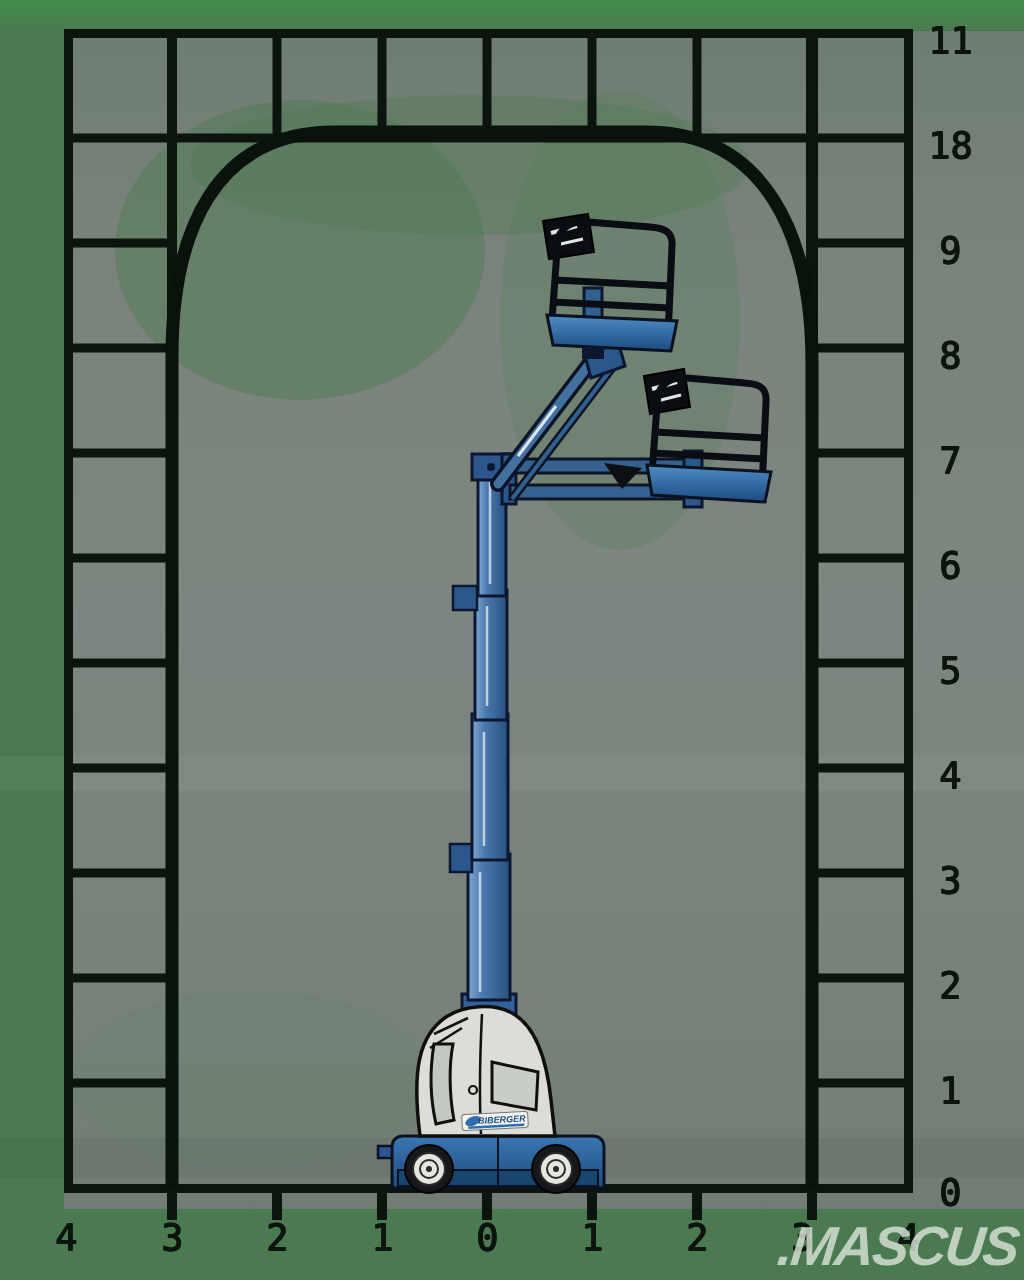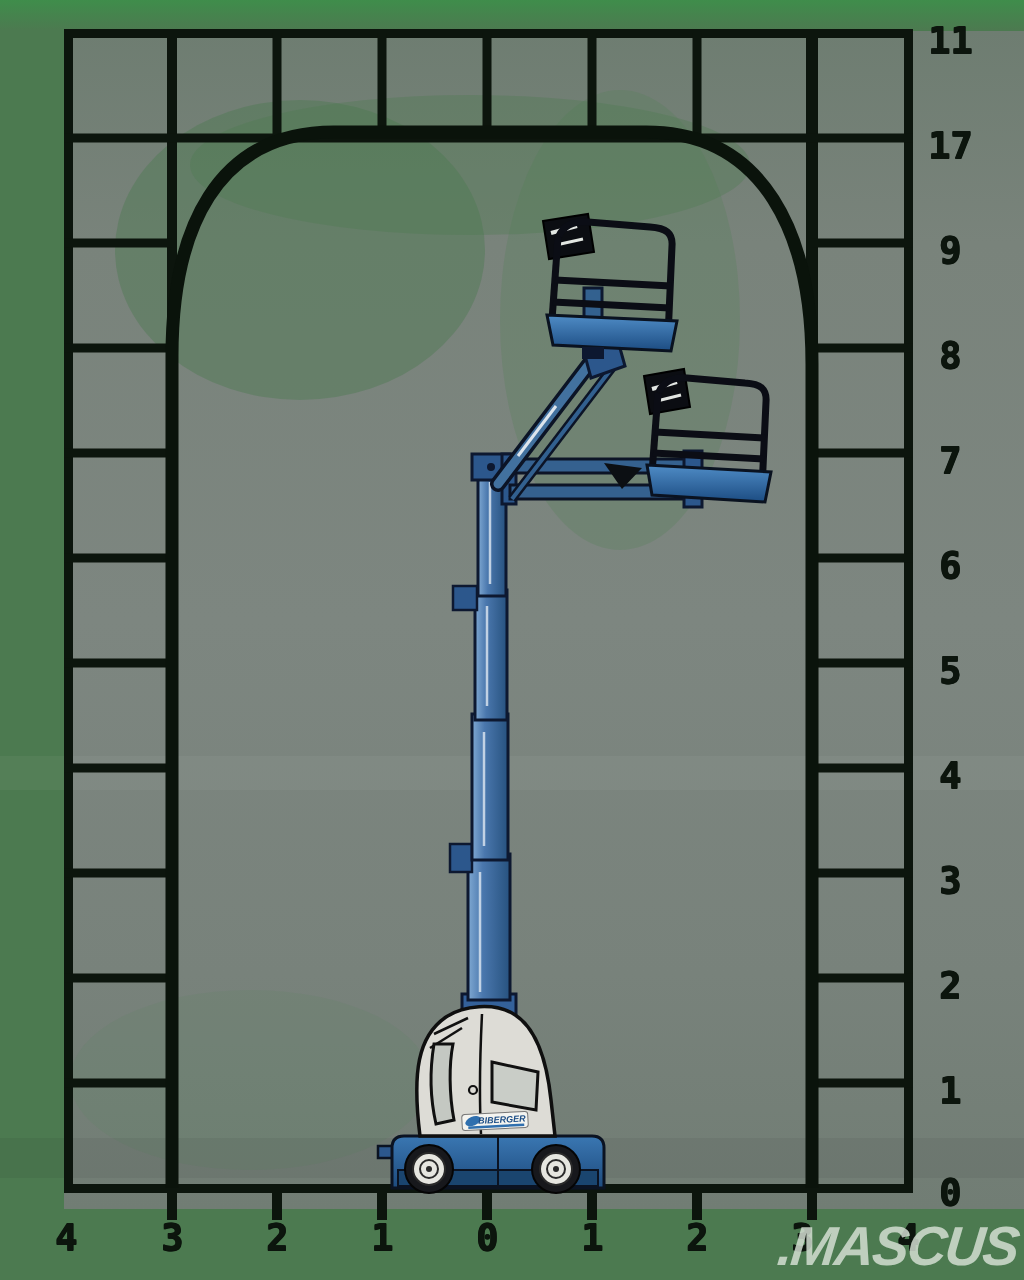--- a/index.html
+++ b/index.html
@@ -4,21 +4,21 @@
 <style>
   html,body{margin:0;padding:0;background:#4c7a50;}
   .stage{
     position:relative;width:1024px;height:1280px;overflow:hidden;
     background:linear-gradient(180deg,#3f8d4b 0px,#4c7a50 30px,#4c7a50 100%);
     font-family:"DejaVu Sans Mono","Liberation Mono",monospace;
   }
   .stage svg{position:absolute;left:0;top:0;z-index:1;}
   .tick-num{
     position:absolute;z-index:2;width:48px;height:44px;text-align:center;
-    font-size:37px;line-height:44px;font-weight:bold;color:#0c150d;
+    font-size:37px;line-height:44px;font-weight:normal;color:#0c150d;
     text-shadow:1px 0 0 #0c150d,0 1px 0 #0c150d,1px 1px 0 #0c150d;
   }
   .bottom-num{width:40px;}
   .watermark{
     position:absolute;z-index:3;right:6px;top:1214px;
     font-family:"Liberation Sans","DejaVu Sans",sans-serif;
     font-weight:bold;font-style:italic;font-size:55px;letter-spacing:-2px;
     color:rgba(214,225,213,0.83);transform:skewX(-6deg);
   }
 </style>
@@ -207,21 +207,21 @@
       <g>
         <circle cx="556" cy="1169" r="24" fill="#17181c" stroke="#050505" stroke-width="2"></circle>
         <circle cx="556" cy="1169" r="16" fill="#e6e6e0" stroke="#2a2a2a" stroke-width="2"></circle>
         <circle cx="556" cy="1169" r="9" fill="none" stroke="#2a2a2a" stroke-width="2"></circle>
         <circle cx="556" cy="1169" r="3" fill="#2a2a2a"></circle>
       </g>
     </g>
   </svg>
 
   <span class="tick-num" style="left:926px;top:19px">11</span>
-  <span class="tick-num" style="left:926px;top:124px">17</span>
+  <span class="tick-num" style="left:926px;top:124px">18</span>
   <span class="tick-num" style="left:926px;top:229px">9</span>
   <span class="tick-num" style="left:926px;top:334px">8</span>
   <span class="tick-num" style="left:926px;top:439px">7</span>
   <span class="tick-num" style="left:926px;top:544px">6</span>
   <span class="tick-num" style="left:926px;top:649px">5</span>
   <span class="tick-num" style="left:926px;top:754px">4</span>
   <span class="tick-num" style="left:926px;top:859px">3</span>
   <span class="tick-num" style="left:926px;top:964px">2</span>
   <span class="tick-num" style="left:926px;top:1069px">1</span>
   <span class="tick-num" style="left:926px;top:1171px">0</span>

